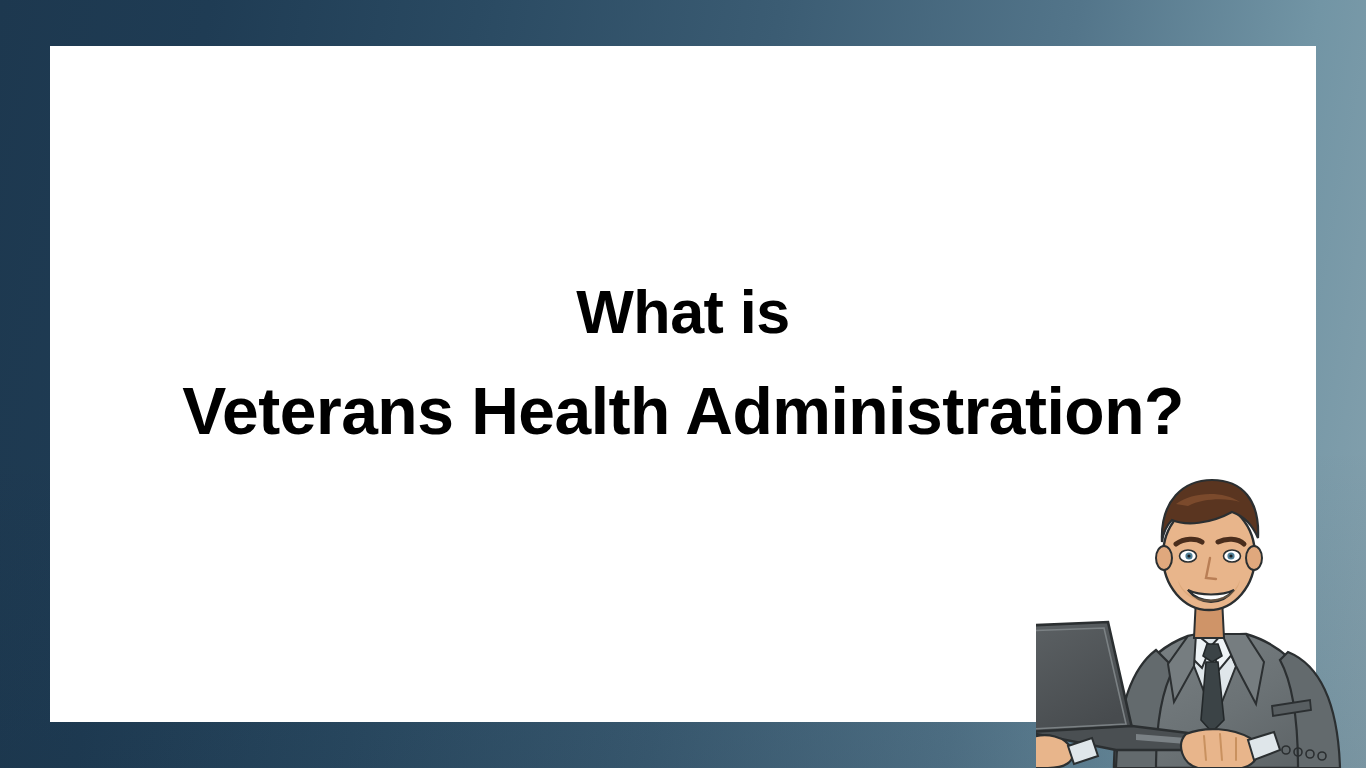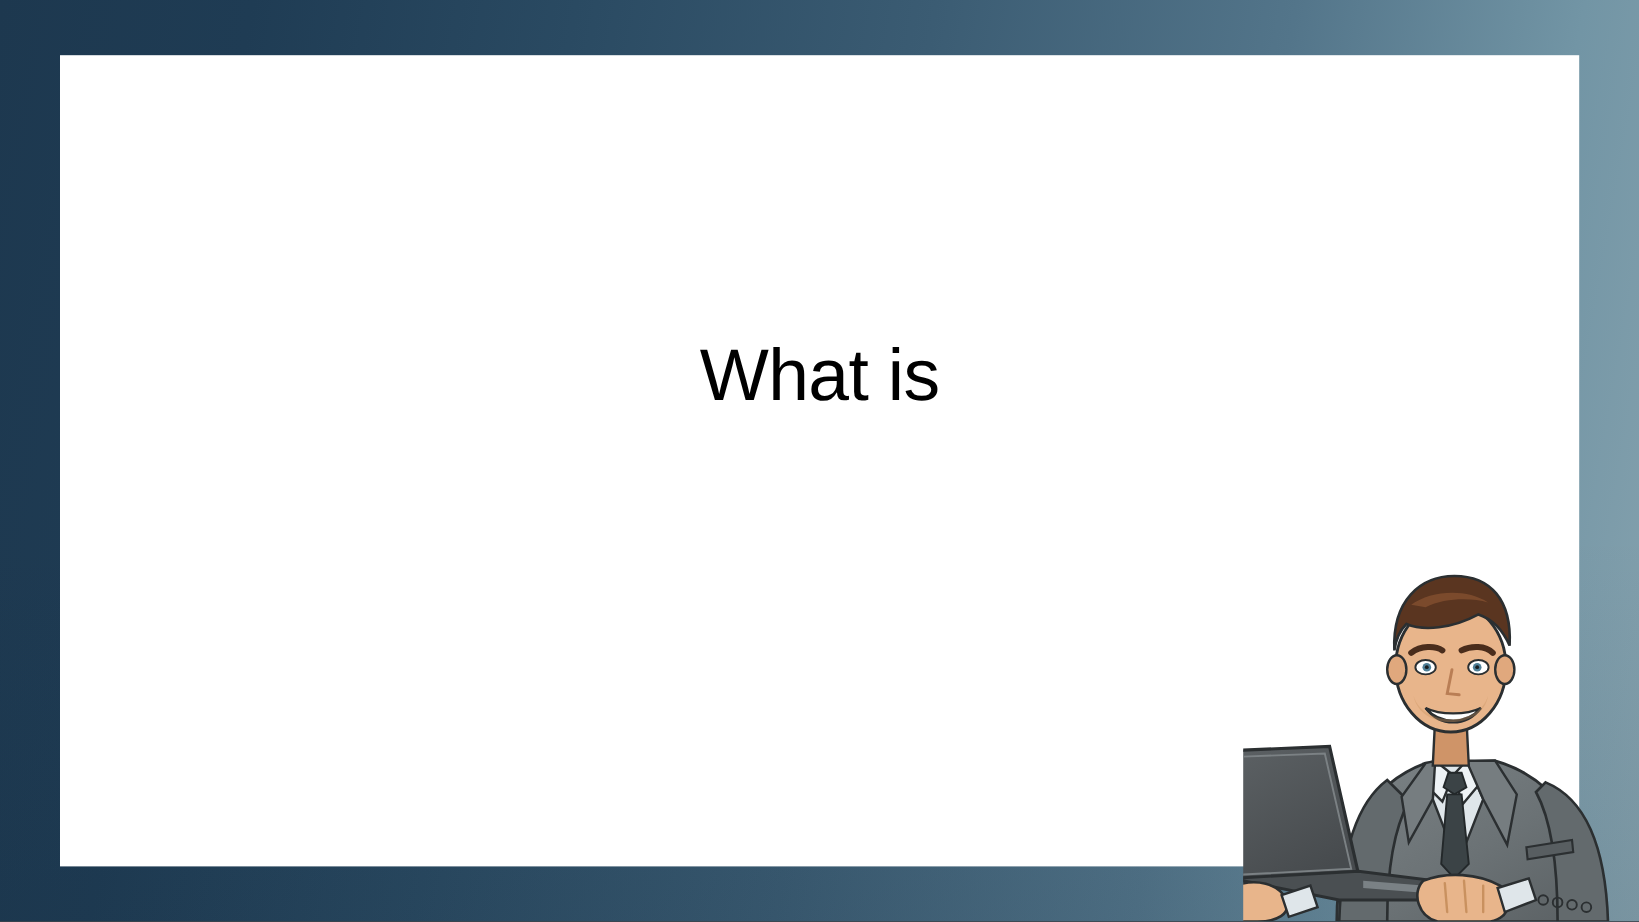--- a/index.html
+++ b/index.html
@@ -50,21 +50,21 @@
     position: absolute;
     left: 0;
     top: 0;
     width: 1266px;
     padding-top: 236px;
     text-align: center;
     color: #000000;
   }
   .title-line {
     display: block;
-    font-weight: normal;
+    font-weight: bold;
     letter-spacing: -0.5px;
     white-space: nowrap;
     text-align: center;
   }
   #title-line-1 {
     font-size: 61px;
     line-height: 1.0;
     margin: 0 0 35px 0;
   }
   #title-line-2 {
@@ -89,20 +89,21 @@
 
 <div id="slide">
 
   <div id="bg-gradient"></div>
   <div id="bg-shade"></div>
 
   <div id="content-panel">
 
     <div id="title-block">
       <span class="title-line" id="title-line-1">What is</span>
+      <span class="title-line" id="title-line-2">Veterans Health Administration?</span>
     </div>
 
   </div>
 
   <div id="presenter">
     <svg viewBox="0 0 330 330" xmlns="http://www.w3.org/2000/svg">
       <defs>
         <clipPath id="frameClip">
             <rect x="0" y="0" width="330" height="330"></rect>
           </clipPath>

